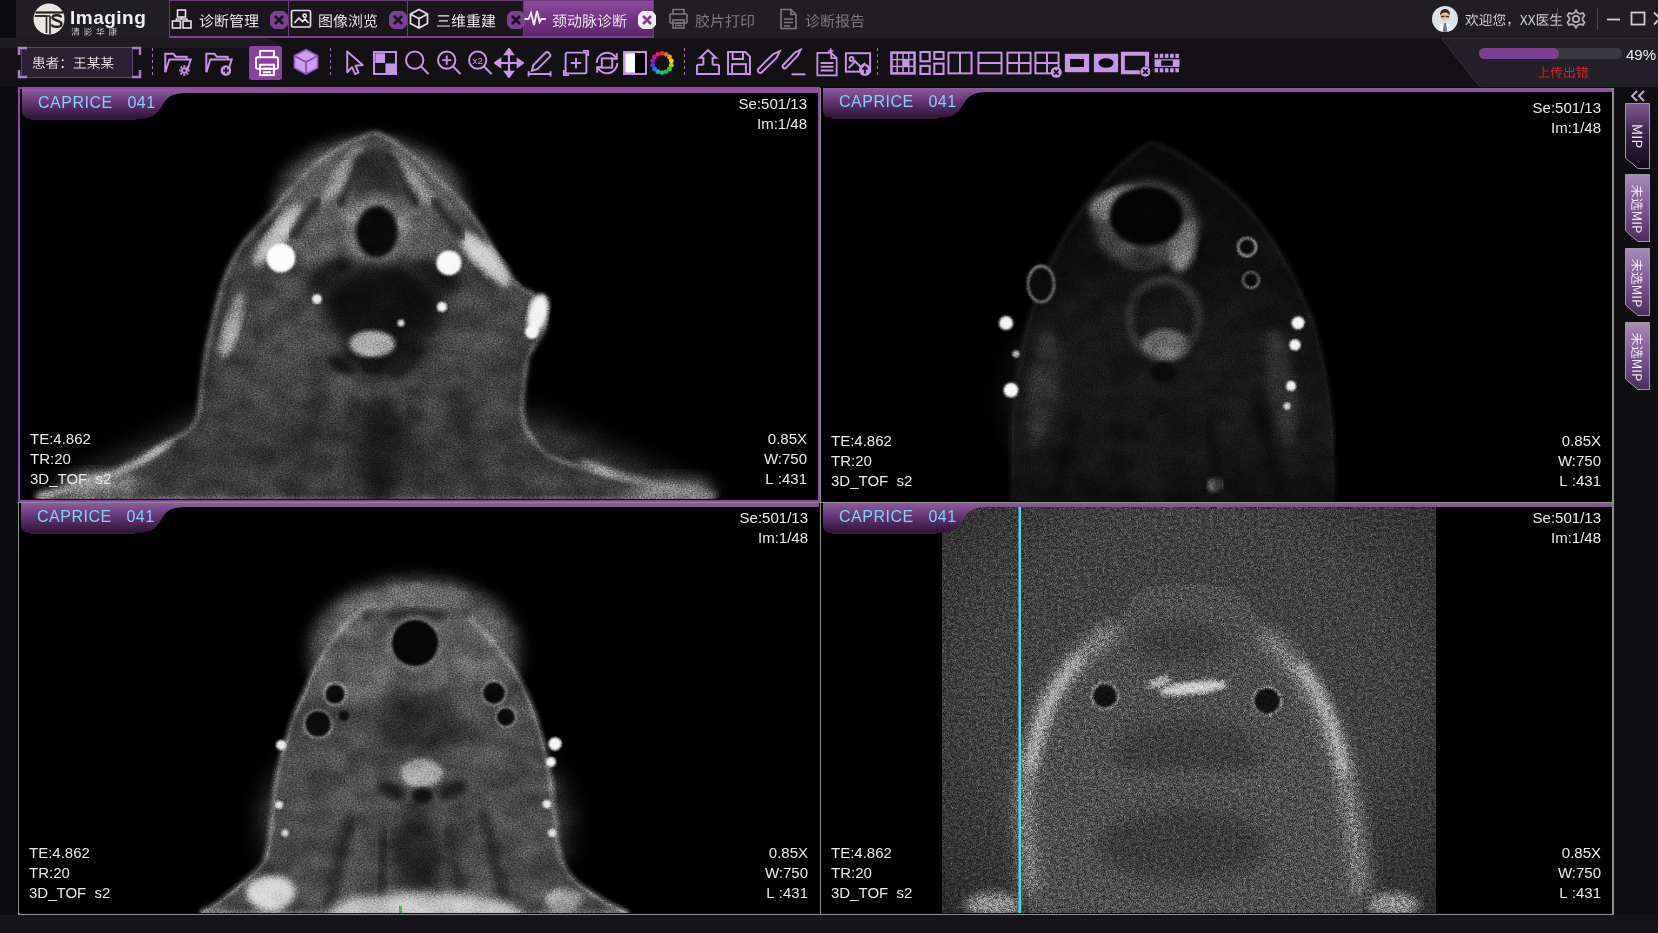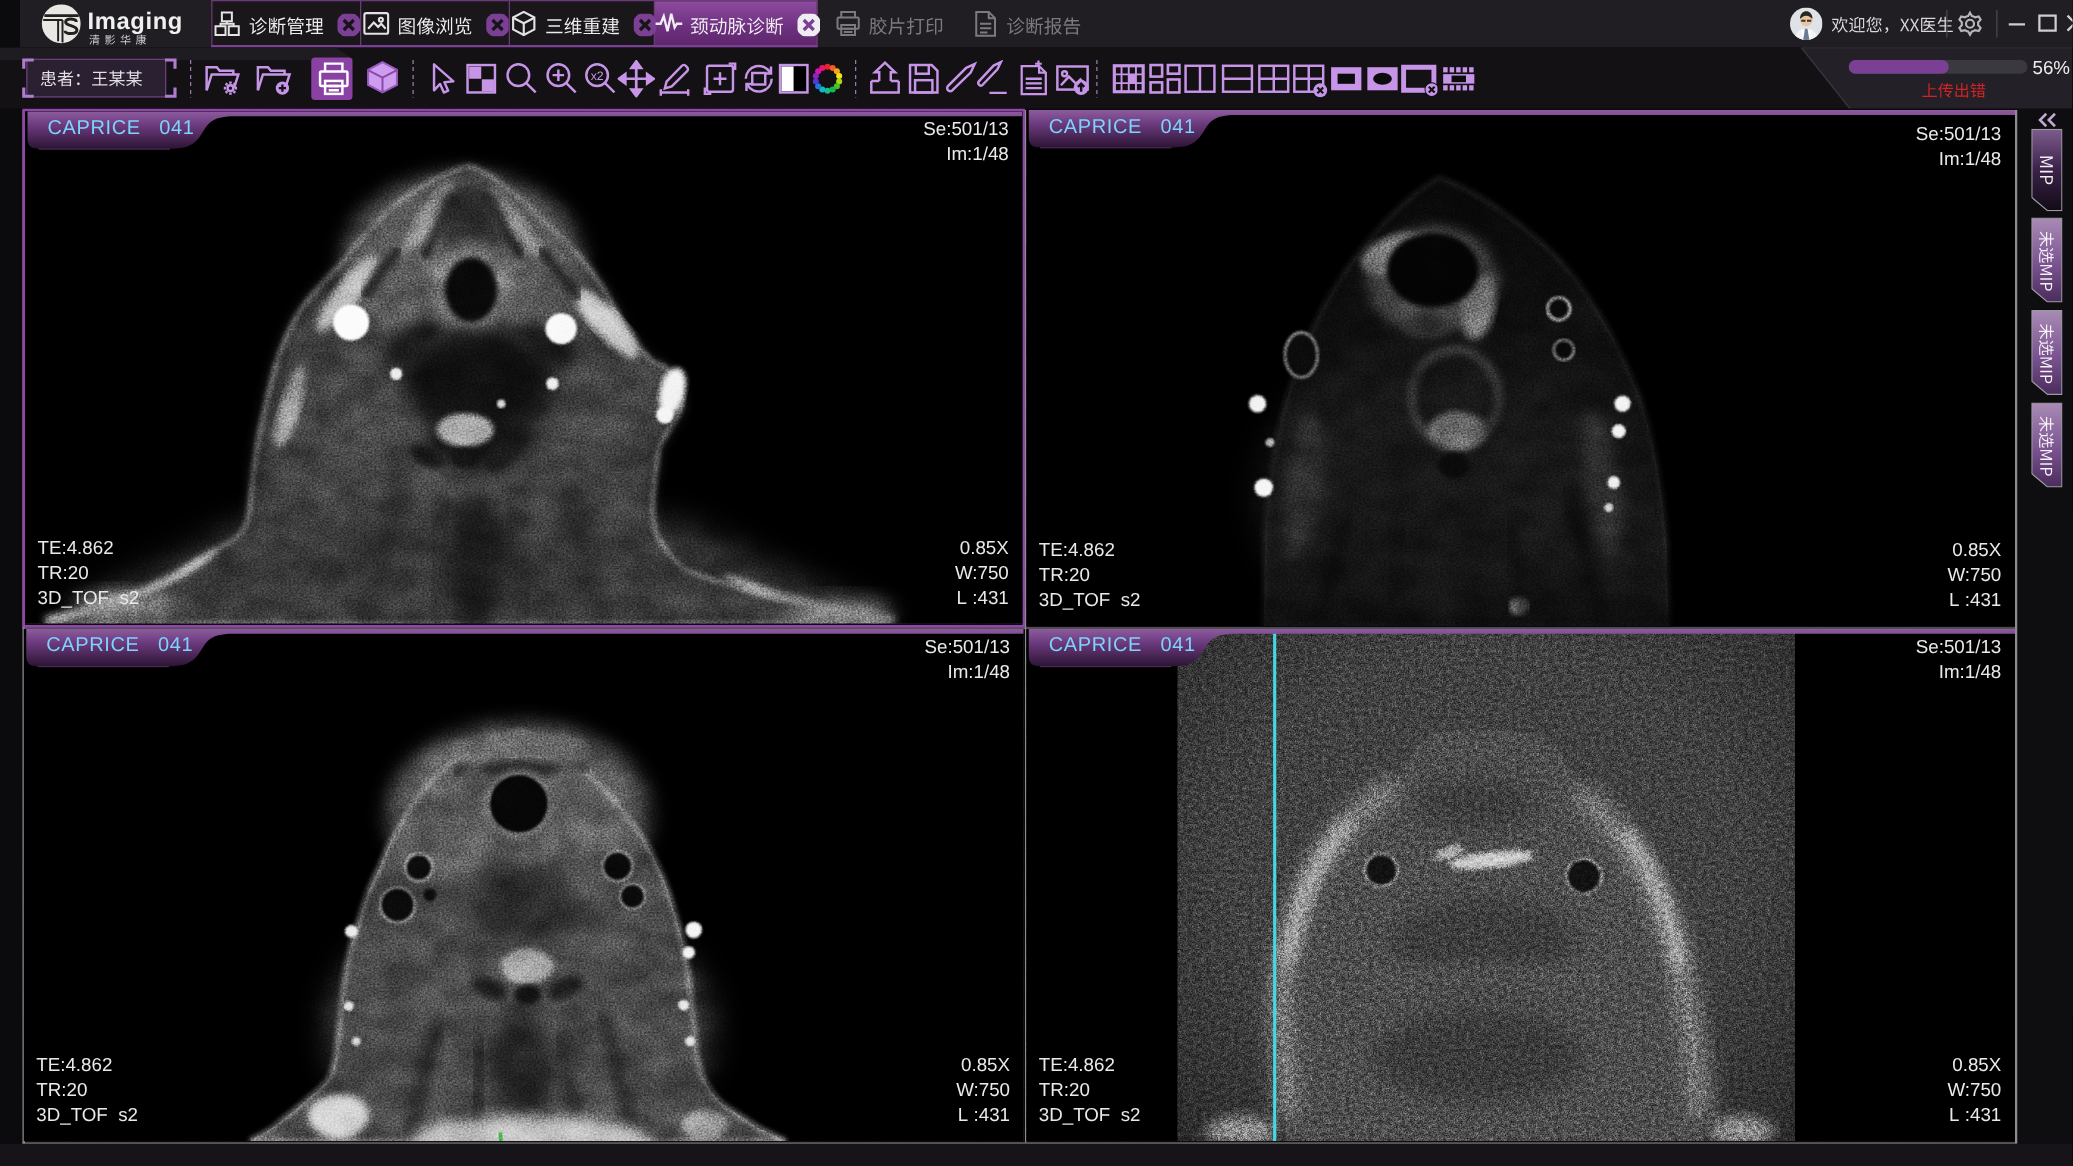--- a/index.html
+++ b/index.html
@@ -448,21 +448,21 @@
         </g>
         <rect x="8" y="10.8" width="10" height="4.6" fill="#0c0b0d"></rect>
       </svg>
       <svg class="abs" style="left:1430px;top:0" width="228" height="49" viewBox="0 0 228 49">
         <path d="M11 0 H228 V49 H50 Z" fill="#232127"></path>
         <path d="M11 0 L50 49" stroke="#39373d" stroke-width="1"></path>
         <path d="M11 0 H228" stroke="#39373d" stroke-width="1"></path>
       </svg>
       <div class="abs" style="left:1479px;top:10px;width:143px;height:11px;border-radius:5.5px;background:#3b3940"></div>
       <div class="abs" style="left:1479px;top:10px;width:80px;height:11px;border-radius:5.5px;background:#7b3f94"></div>
-      <div class="abs" style="left:1626px;top:8px;color:#ececec;font-size:15px">56%</div>
+      <div class="abs" style="left:1626px;top:8px;color:#ececec;font-size:15px">49%</div>
       <div class="abs" style="left:1537px;top:26px">
         <svg width="52" height="16" viewBox="0 -13.26 52.00 16.12" style="display:block">
           <path d="M5.55 -10.72V-0.55H0.66V0.41H12.35V-0.55H6.57V-5.73H11.45V-6.70H6.57V-10.72Z M16.45 -10.86C15.73 -8.89 14.50 -6.94 13.23 -5.68C13.40 -5.46 13.67 -4.95 13.78 -4.71C14.22 -5.17 14.66 -5.72 15.08 -6.30V1.01H16.01V-7.76C16.53 -8.65 17.00 -9.63 17.38 -10.59ZM19.08 -1.62C20.31 -0.87 21.78 0.29 22.50 1.04L23.23 0.31C22.88 -0.03 22.37 -0.45 21.80 -0.88C22.80 -1.96 23.89 -3.19 24.68 -4.12L23.99 -4.55L23.84 -4.48H19.66L20.13 -6.03H25.40V-6.95H20.39L20.82 -8.50H24.80V-9.41H21.07L21.41 -10.72L20.44 -10.85L20.08 -9.41H17.52V-8.50H19.83L19.40 -6.95H16.78V-6.03H19.13C18.86 -5.10 18.57 -4.25 18.34 -3.57H22.99C22.42 -2.92 21.72 -2.13 21.04 -1.41C20.63 -1.70 20.20 -1.97 19.79 -2.22Z M27.35 -4.43V0.27H36.58V1.01H37.63V-4.43H36.58V-0.70H33.00V-5.25H37.11V-9.75H36.06V-6.20H33.00V-10.90H31.94V-6.20H28.96V-9.73H27.95V-5.25H31.94V-0.70H28.43V-4.43Z M41.31 -10.88C40.92 -9.68 40.26 -8.54 39.48 -7.76C39.65 -7.56 39.89 -7.08 39.97 -6.89C40.39 -7.31 40.78 -7.85 41.13 -8.43H44.21V-9.36H41.63C41.83 -9.77 42.01 -10.20 42.15 -10.63ZM39.80 -4.47V-3.57H41.62V-1.00C41.62 -0.44 41.23 -0.07 41.00 0.05C41.17 0.24 41.39 0.65 41.47 0.87C41.67 0.66 42.01 0.44 44.2 -0.77C44.13 -0.97 44.04 -1.35 44.01 -1.61L42.52 -0.83V-3.57H44.30V-4.47H42.52V-6.22H44.01V-7.11H40.37V-6.22H41.62V-4.47ZM48.73 -10.92V-9.20H46.93V-10.92H46.04V-9.20H44.77V-8.34H46.04V-6.63H44.46V-5.74H51.45V-6.63H49.63V-8.34H51.15V-9.20H49.63V-10.92ZM46.93 -8.34H48.73V-6.63H46.93ZM46.11 -1.72H49.66V-0.35H46.11ZM46.11 -2.52V-3.86H49.66V-2.52ZM45.21 -4.69V1.01H46.11V0.45H49.66V0.96H50.58V-4.69Z" fill="#d32323"></path>
         </svg>
       </div>
     </div>
     <div id="viewer">
       <div class="abs" style="left:18px;top:1px;width:1.5px;height:827px;background:#8e8c90"></div>
       <div class="abs" style="left:1612px;top:1px;width:1.5px;height:827px;background:#8e8c90"></div>
       <div class="abs" style="left:18px;top:826.5px;width:1595px;height:1.5px;background:#8e8c90"></div>

